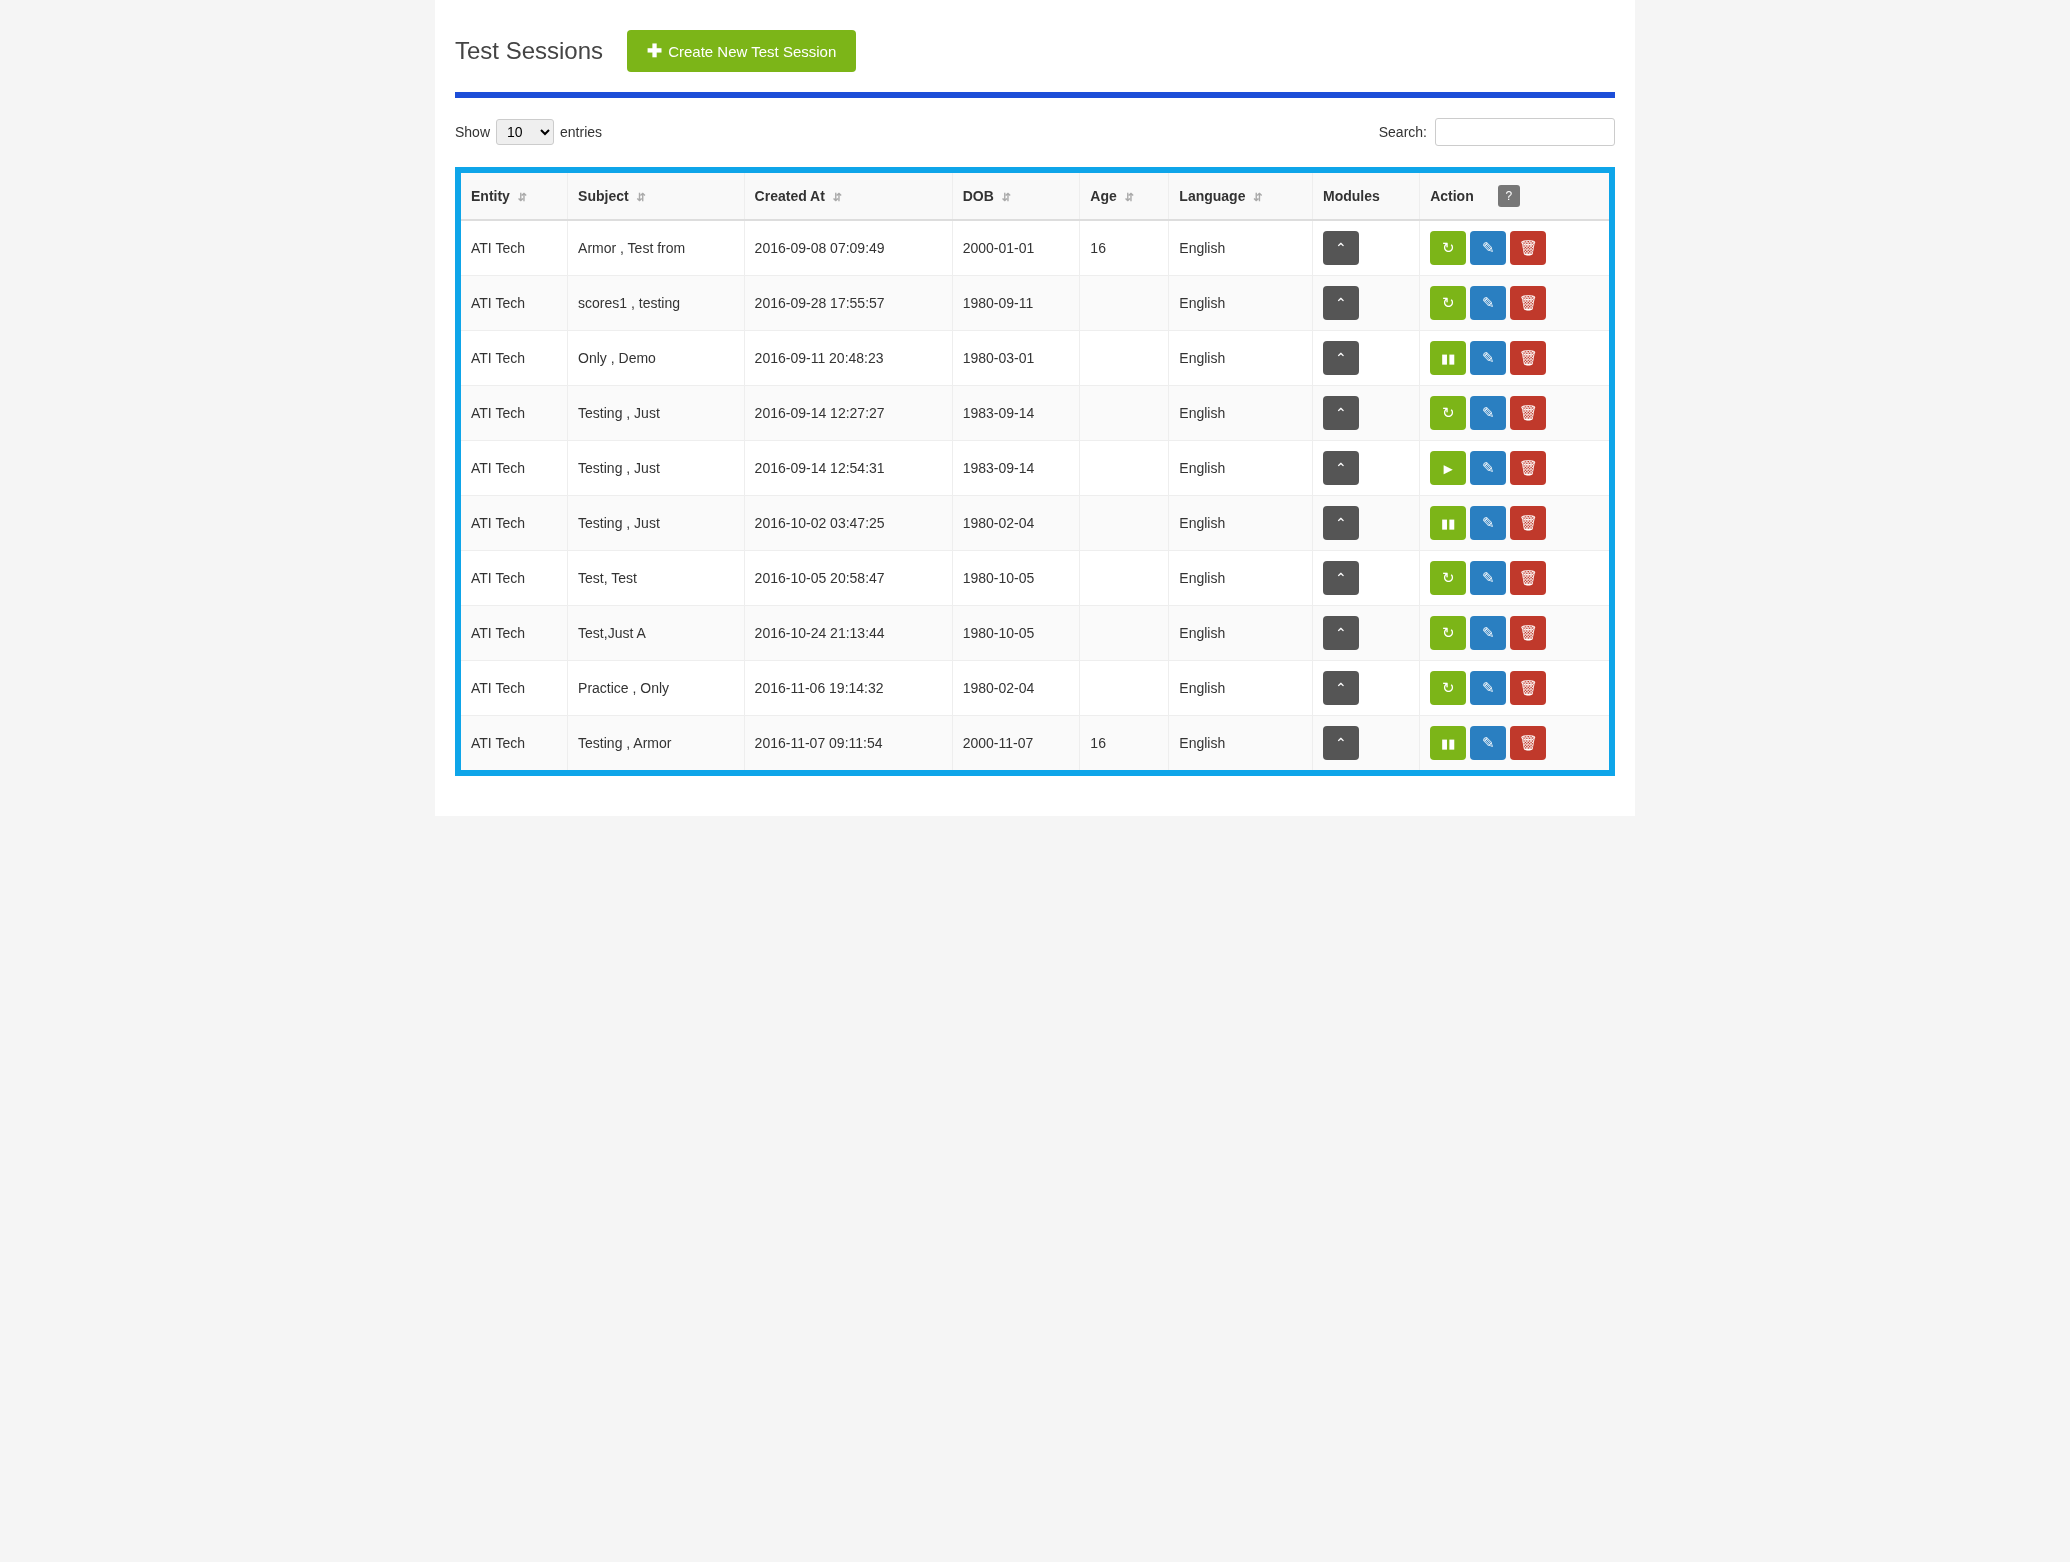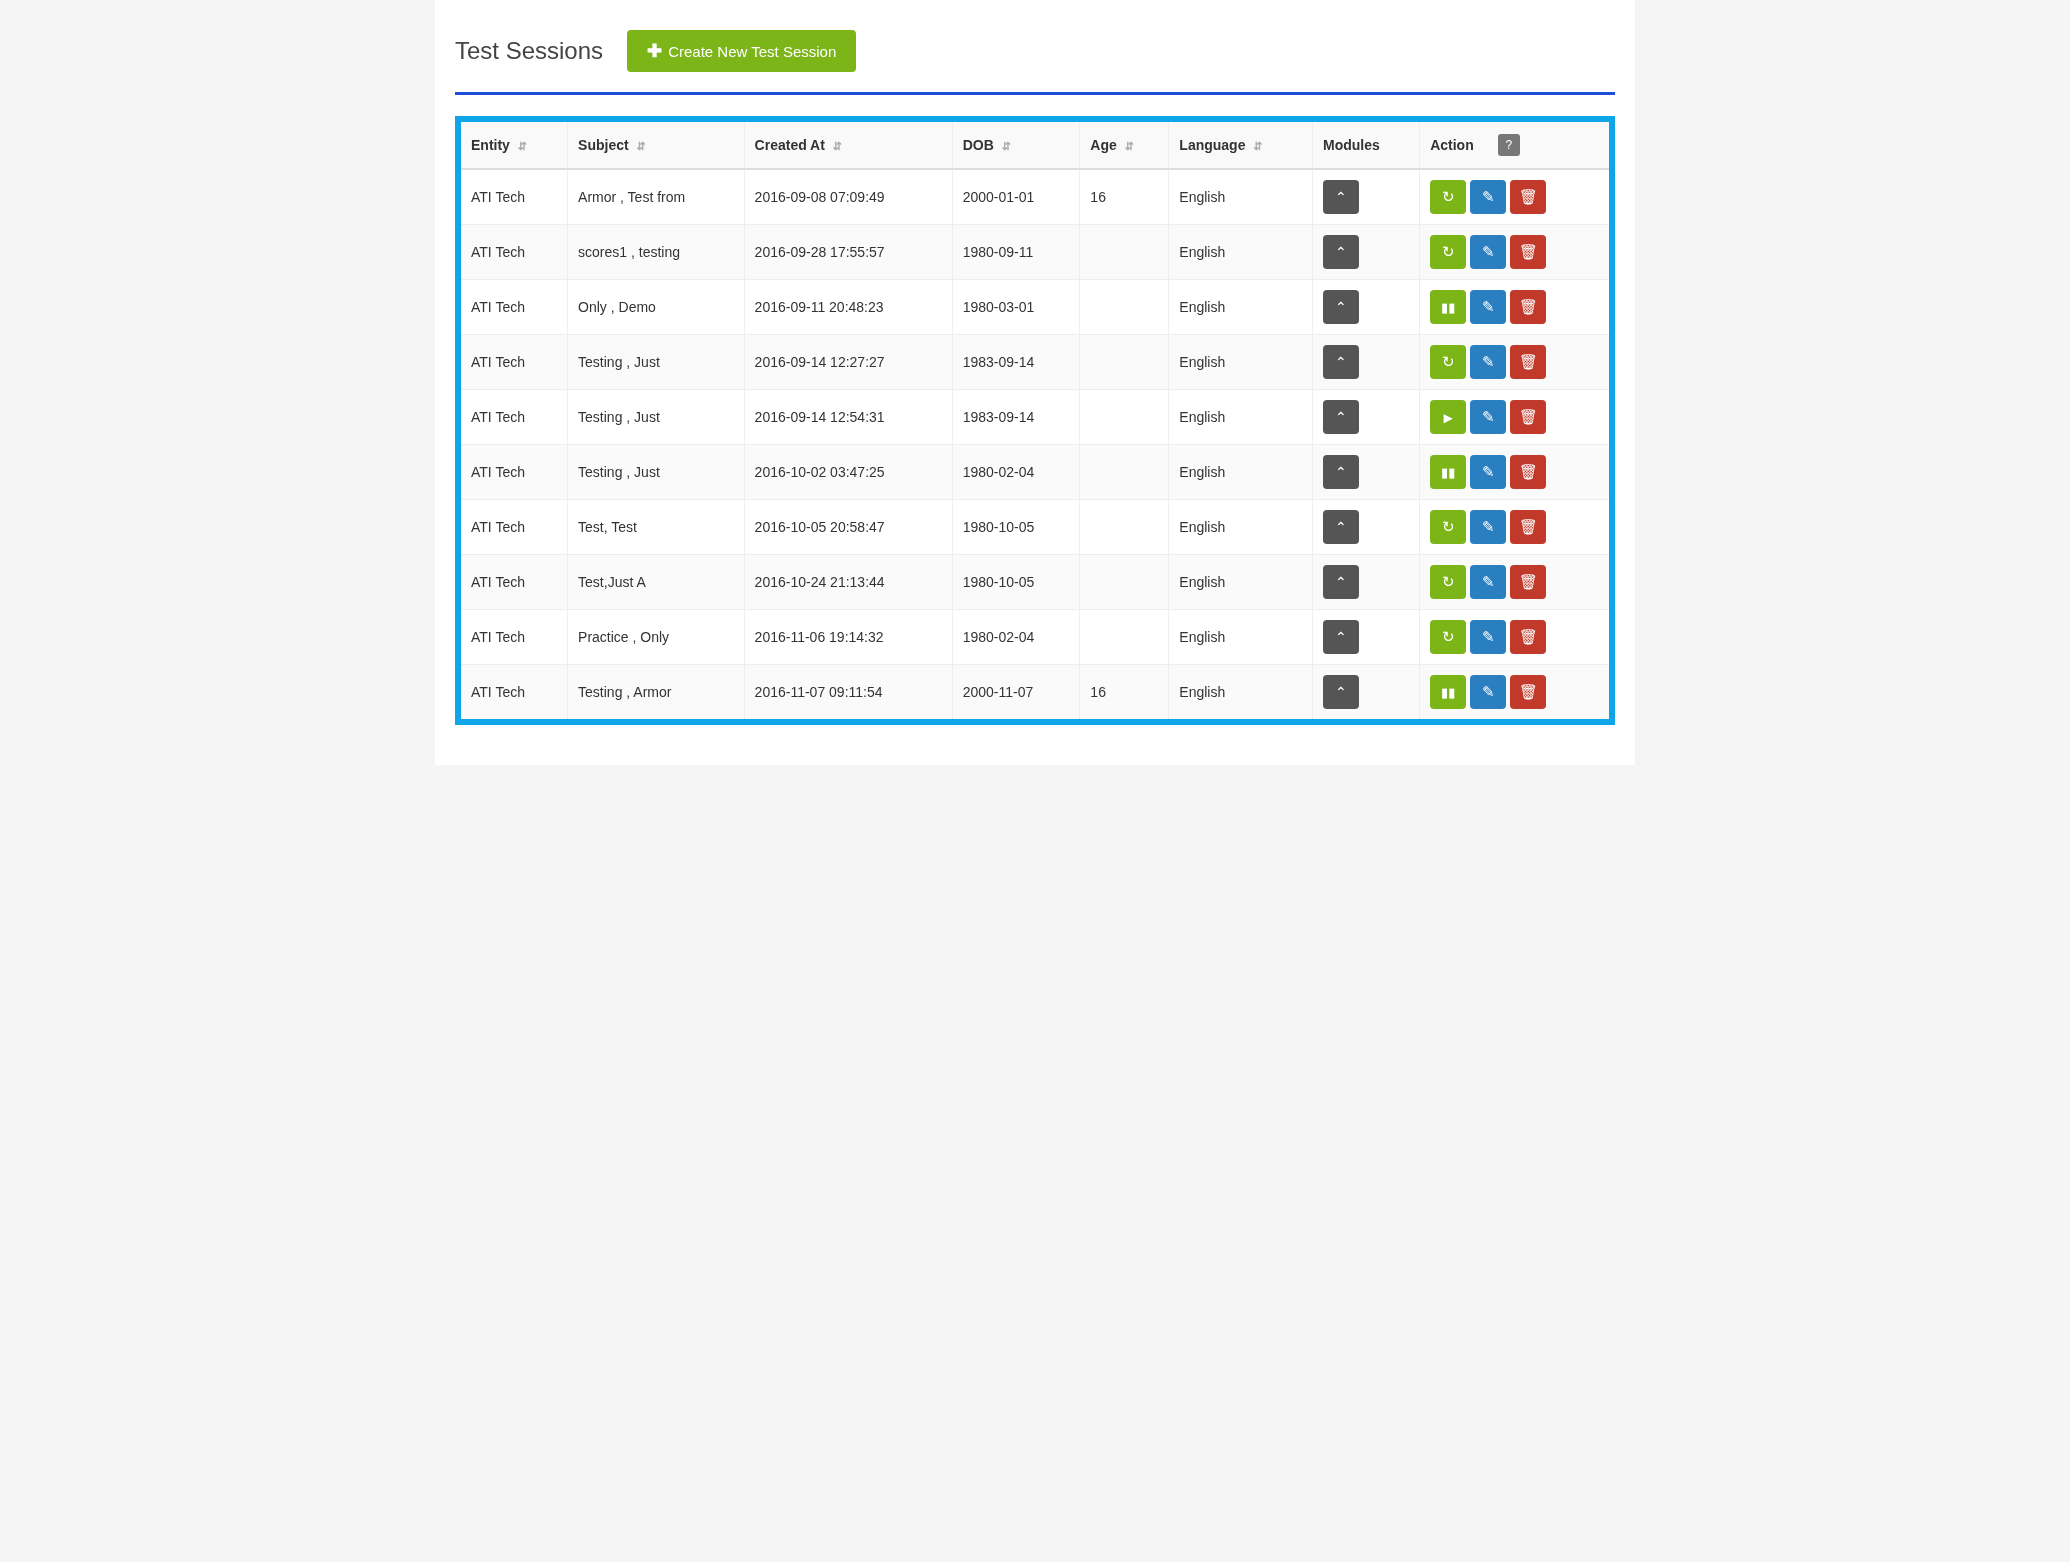--- a/index.html
+++ b/index.html
@@ -13,21 +13,21 @@
       background: #fff;
       max-width: 1200px;
       margin: 0 auto;
       padding: 30px 20px 40px;
     }
     .page-header {
       display: flex;
       align-items: center;
       gap: 24px;
       padding-bottom: 20px;
-      border-bottom: 3px solid #1d4ed8;
+      border-bottom: 6px solid #1d4ed8;
       margin-bottom: 20px;
     }
     .page-title {
       font-size: 24px;
       font-weight: 400;
       color: #444;
     }
     .btn-create {
       background: #7cb518;
       color: #fff;
@@ -172,20 +172,36 @@
 <div class="page-wrapper">
 
   <div class="page-header">
     <h1 class="page-title">Test Sessions</h1>
     <button class="btn-create">
       <span style="font-size:18px;font-weight:bold;">✚</span>
       <span>Create New Test Session</span>
     </button>
   </div>
 
+  <div class="controls-row">
+    <div class="show-entries">
+      <span>Show</span>
+      <select>
+        <option>10</option>
+        <option>25</option>
+        <option>50</option>
+        <option>100</option>
+      </select>
+      <span>entries</span>
+    </div>
+    <div class="search-box">
+      <label>Search:</label>
+      <input type="text" style="">
+    </div>
+  </div>
 
   <table>
     <thead>
       <tr>
         <th>
           <span>Entity</span>
           <span class="sort-icon">⇵</span>
         </th>
         <th>
           <span>Subject</span>

